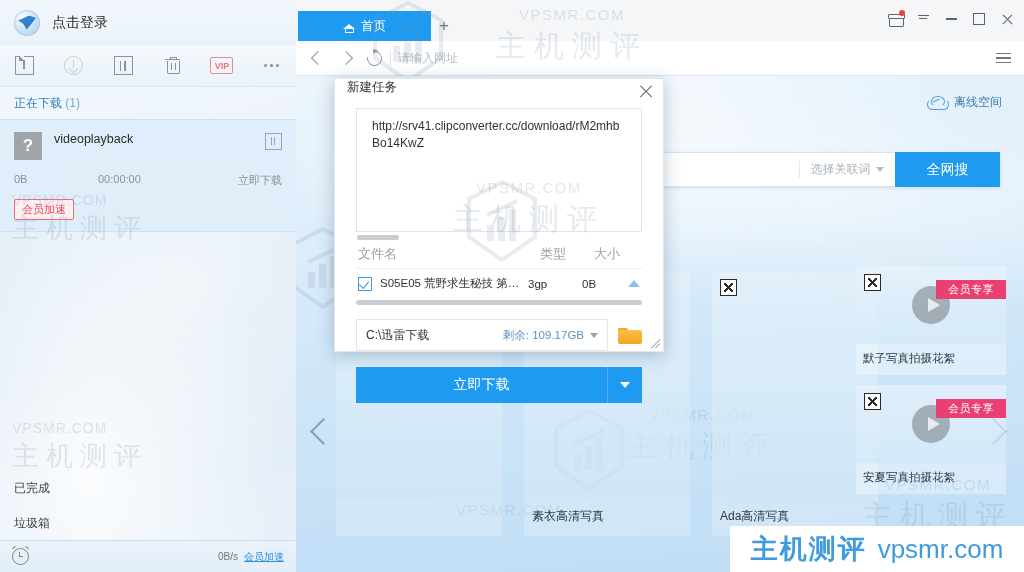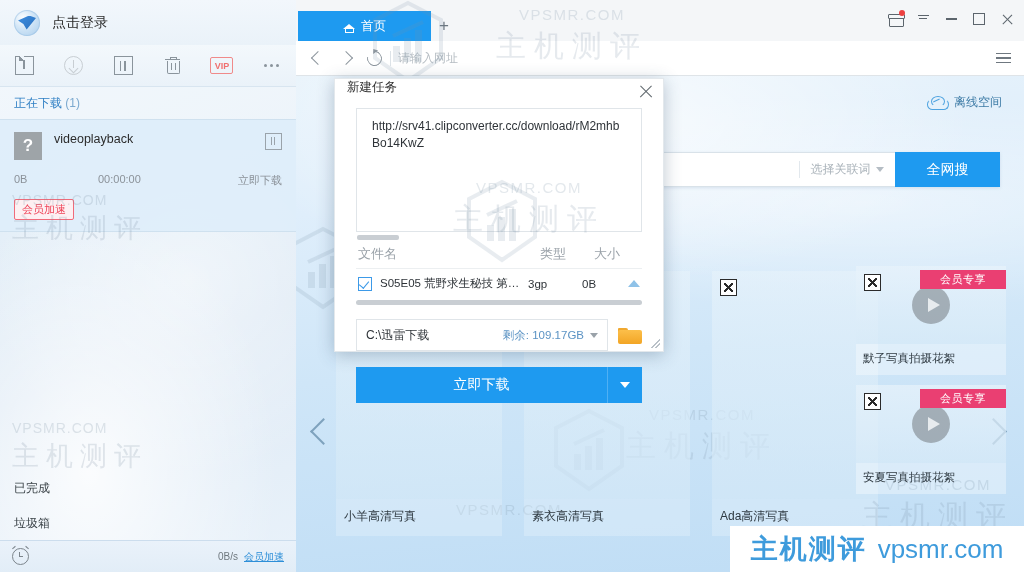--- a/index.html
+++ b/index.html
@@ -180,22 +180,22 @@
     background:
       linear-gradient(45deg,transparent 42%,#2a2a2a 42%,#2a2a2a 58%,transparent 58%),
       linear-gradient(-45deg,transparent 42%,#2a2a2a 42%,#2a2a2a 58%,transparent 58%);}
   .play{position:absolute;left:50%;top:50%;transform:translate(-50%,-50%);
     width:46px;height:46px;border-radius:50%;background:rgba(128,136,142,.62);
     display:flex;align-items:center;justify-content:center;cursor:pointer;}
   .play:after{content:"";border-left:15px solid #e7ebee;border-top:9px solid transparent;
     border-bottom:9px solid transparent;margin-left:5px;}
   .card-title{padding:9px 8px 11px;font-size:12px;color:#2f3a42;
     white-space:nowrap;overflow:hidden;text-overflow:ellipsis;}
-  .vip-badge{position:absolute;right:0;top:4px;background:#ea3f72;color:#fff;font-size:11px;
-    padding:2px 20px;letter-spacing:.5px;}
+  .vip-badge{position:absolute;right:0;top:14px;background:#ea3f72;color:#fff;font-size:11px;
+    padding:2px 12px;letter-spacing:.5px;}
 
   .cards-right{position:absolute;right:18px;top:190px;display:flex;flex-direction:column;gap:10px;}
   .rcard{width:150px;background:rgba(255,255,255,.35);position:relative;}
   .rcard .card-img{height:78px;}
   .rcard .play{width:38px;height:38px;}
   .rcard .play:after{border-left:12px solid #e7ebee;border-top:7px solid transparent;border-bottom:7px solid transparent;}
   .rcard .card-title{padding:7px 7px 9px;font-size:11.5px;}
 
   .wm-page{position:absolute;pointer-events:none;user-select:none;
     display:flex;flex-direction:column;align-items:center;}
@@ -476,21 +476,20 @@
       </div>
       <div class="wm-page" style="left:160px;top:425px;">
         <div class="en">VPSMR.COM</div>
       </div>
 
       <div class="cards">
         <div class="card">
           <div class="card-img">
             <span class="broken"></span>
           </div>
-          <div class="card-title">小羊高清写真</div>
         </div>
         <div class="card">
           <div class="card-img">
             <span class="broken"></span>
           </div>
           <div class="card-title">素衣高清写真</div>
         </div>
         <div class="card">
           <div class="card-img">
             <span class="broken"></span>

